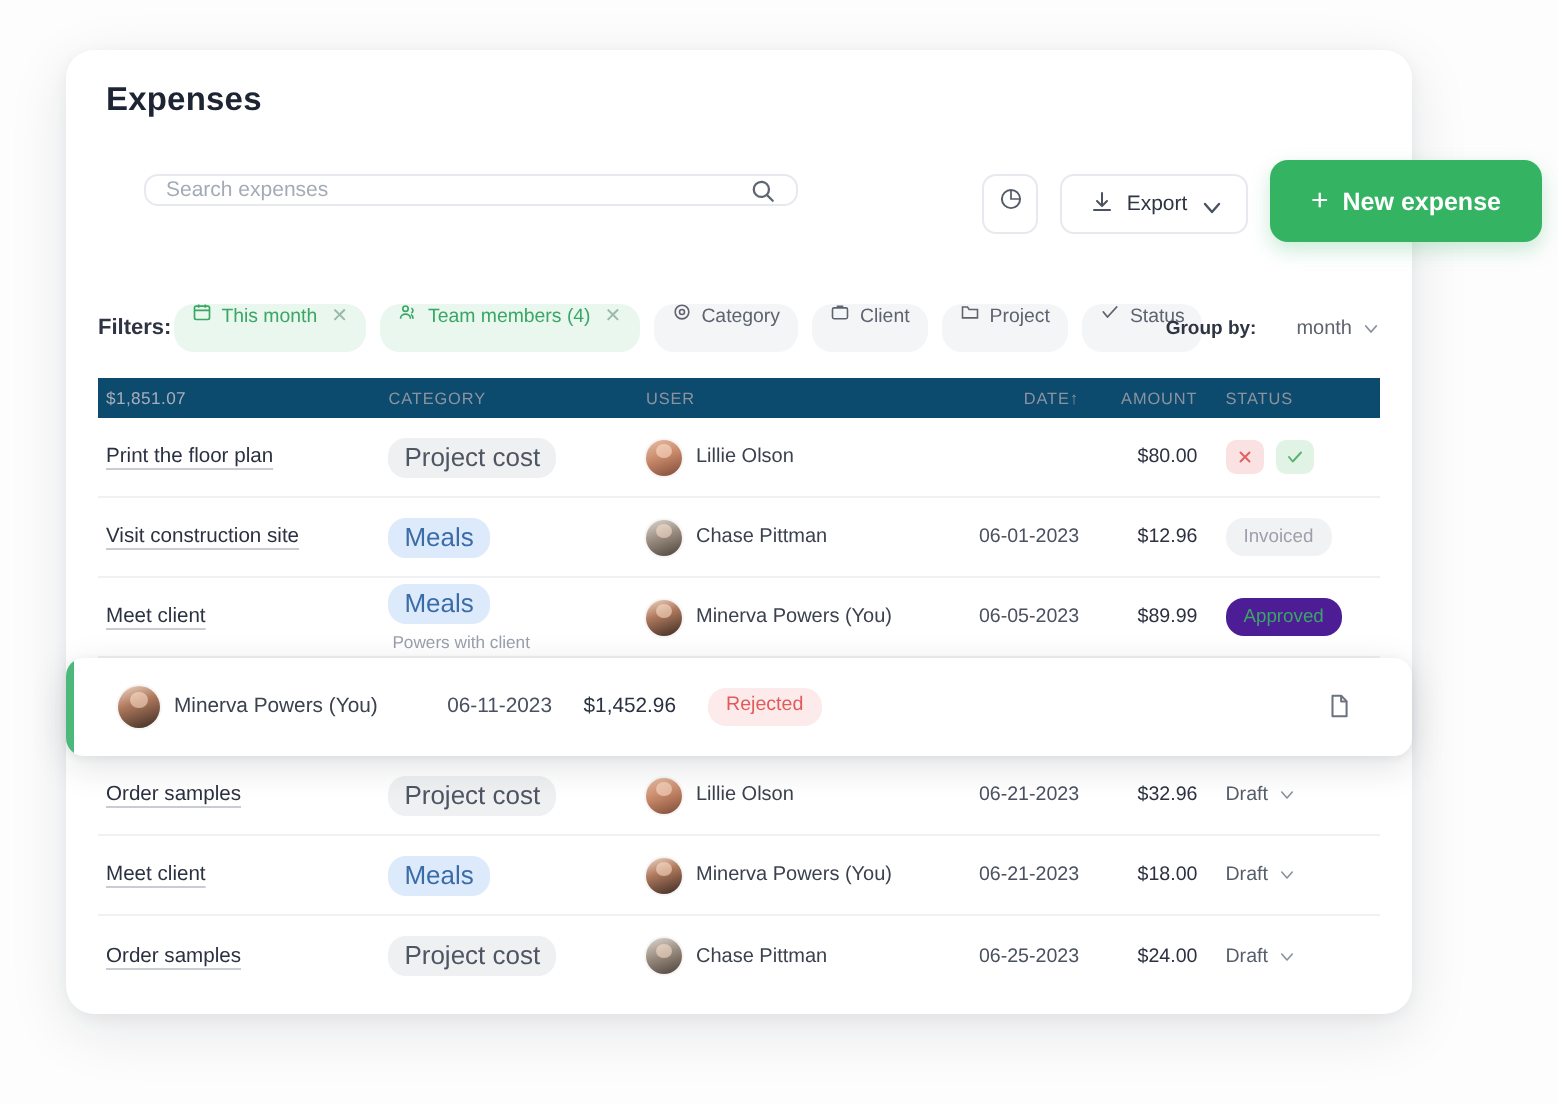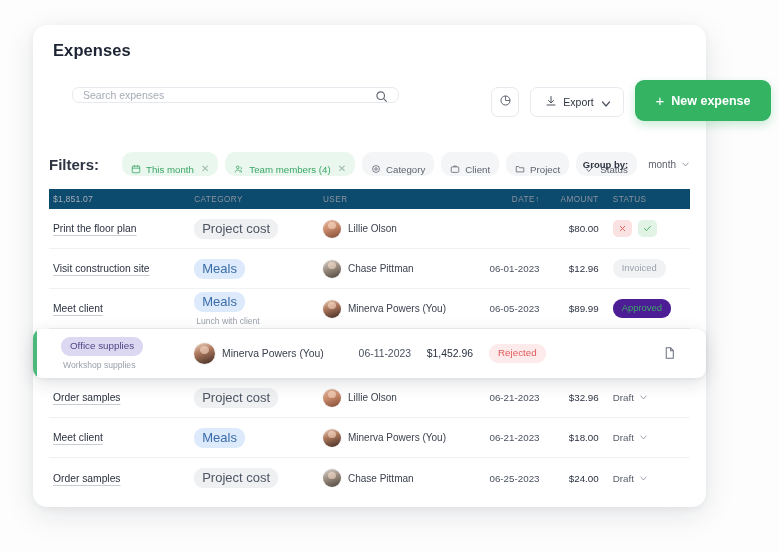--- a/index.html
+++ b/index.html
@@ -115,30 +115,30 @@
   .new-btn .plus { font-size: 15px; font-weight: 400; line-height: 1; }
 
   
   .filters {
     position: absolute;
     left: 16px; top: 128px;
     width: 641px; height: 22px;
     display: flex; align-items: center;
   }
   .filters-label {
-    font-size: 15px;
+    font-size: 11px;
     font-weight: 700;
     color: #2e3442;
-    margin-right: 23px;
+    margin-right: 1px;
   }
   .chip {
     height: 20px;
     border-radius: 10px;
     padding: 12px 9px;
-    display: inline-flex; align-items: flex-start; gap: 5px;
+    display: inline-flex; align-items: flex-end; gap: 5px;
     font-size: 9.7px;
     background: #f4f5f7;
     color: #5d636f;
     margin-right: 7px;
     cursor: pointer;
     white-space: nowrap;
   }
   .chip svg { width: 10px; height: 10px; flex: none; }
   .chip.active {
     background: #eaf7ef;
@@ -513,39 +513,35 @@
           </div>
           <div class="c-date date-cell">06-01-2023</div>
           <div class="c-amt amt-cell">$12.96</div>
           <div class="c-status"><span class="status-badge st-gray">Invoiced</span></div>
         </div>
 
         <div class="row">
           <div class="c-name"><span class="exp-name">Meet client</span></div>
           <div class="c-cat">
             <span class="cat-chip cat-blue">Meals</span>
-            <div class="sub-note">Lunch with client</div>
+            <div class="sub-note">Powers with client</div>
           </div>
           <div class="c-user">
             <span class="user-cell">
               <span class="avatar av-3"></span>
               <span class="user-name">Minerva Powers (You)</span>
             </span>
           </div>
           <div class="c-date date-cell">06-05-2023</div>
           <div class="c-amt amt-cell">$89.99</div>
           <div class="c-status"><span class="status-badge st-green">Approved</span></div>
         </div>
 
         <div class="spacer-row">
           <div class="row highlight">
-            <div class="c-cat">
-              <span class="cat-chip cat-purple">Office supplies</span>
-              <div class="sub-note">Workshop supplies</div>
-            </div>
             <div class="c-user">
               <span class="user-cell">
                 <span class="avatar av-3"></span>
                 <span class="user-name">Minerva Powers (You)</span>
               </span>
             </div>
             <div class="c-date date-cell">06-11-2023</div>
             <div class="c-amt amt-cell">$1,452.96</div>
             <div class="c-status"><span class="status-badge st-red">Rejected</span></div>
             <span class="doc-icon">

